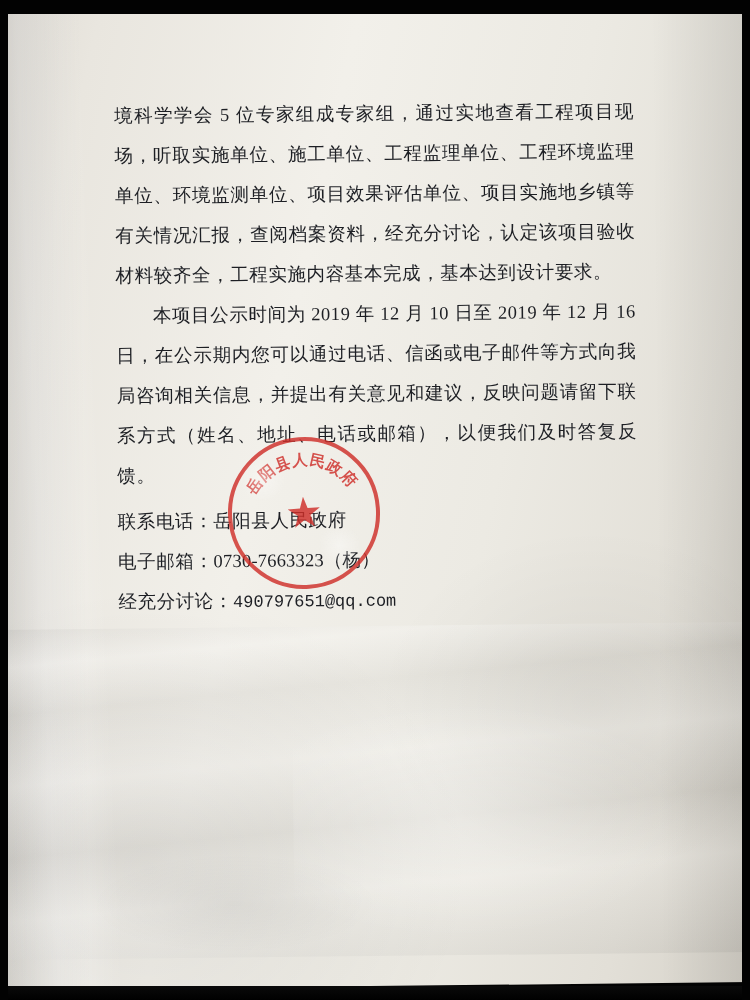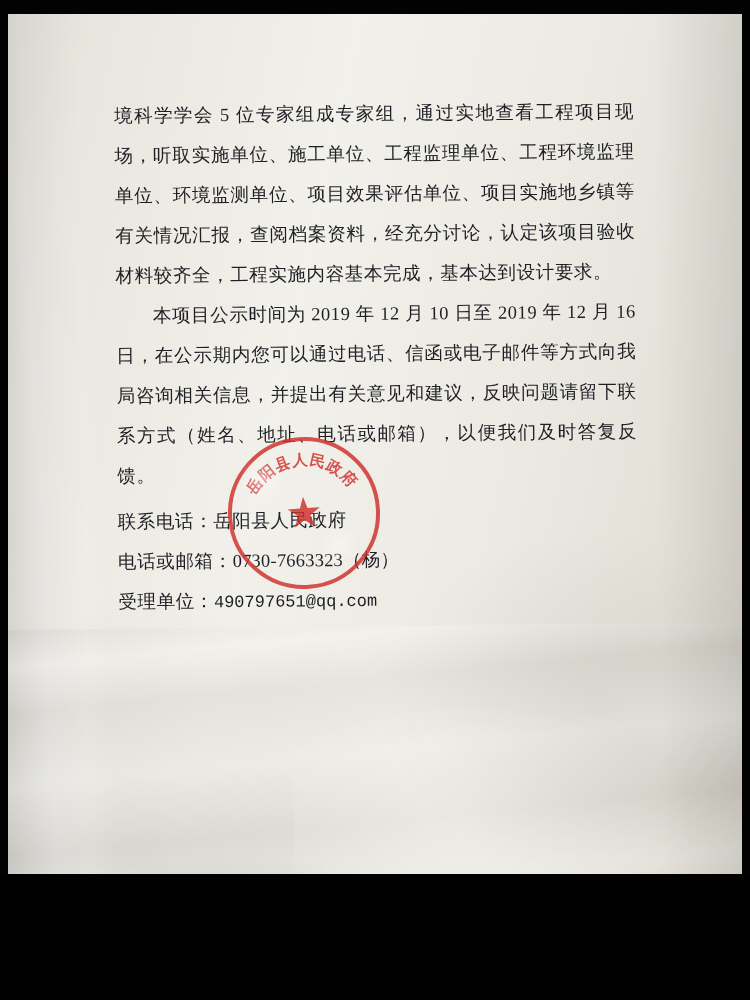--- a/index.html
+++ b/index.html
@@ -3,21 +3,21 @@
 <meta charset="utf-8">
 <style>
   html, body {
     margin: 0;
     padding: 0;
     background: #000;
   }
   #page {
     position: relative;
     width: 750px;
-    height: 874px;
+    height: 1000px;
     overflow: hidden;
     background: #050505;
     font-family: "Liberation Serif", serif;
   }
 
   
   #paper {
     position: absolute;
     left: -10px;
     top: -14px;
@@ -173,24 +173,24 @@
 
   <div id="doc-text">
     <p class="para">境科学学会 5 位专家组成专家组，通过实地查看工程项目现场，听取实施单位、施工单位、工程监理单位、工程环境监理单位、环境监测单位、项目效果评估单位、项目实施地乡镇等有关情况汇报，查阅档案资料，经充分讨论，认定该项目验收材料较齐全，工程实施内容基本完成，基本达到设计要求。</p>
     <p class="para indent">本项目公示时间为 2019 年 12 月 10 日至 2019 年 12 月 16 日，在公示期内您可以通过电话、信函或电子邮件等方式向我局咨询相关信息，并提出有关意见和建议，反映问题请留下联系方式（姓名、地址、电话或邮箱），以便我们及时答复反馈。</p>
 
     <div class="contact-block">
       <p>
         <span>联系电话：</span><span>岳阳县人民政府</span>
       </p>
       <p>
-        <span>电话或邮箱：</span><span class="latin">0730-7663323（杨）</span>
+        <span>电子邮箱：</span><span class="latin">0730-7663323（杨）</span>
       </p>
       <p>
-        <span>受理单位：</span><span class="mono-mail">490797651@qq.com</span>
+        <span>经充分讨论：</span><span class="mono-mail">490797651@qq.com</span>
       </p>
     </div>
   </div>
 
   <div id="seal">
     <div class="ring"></div>
     <svg viewBox="0 0 152 152">
       <defs>
         <path id="arcTop" d="M 20 84 A 56 56 0 0 1 132 84" fill="none"></path>
       </defs>

